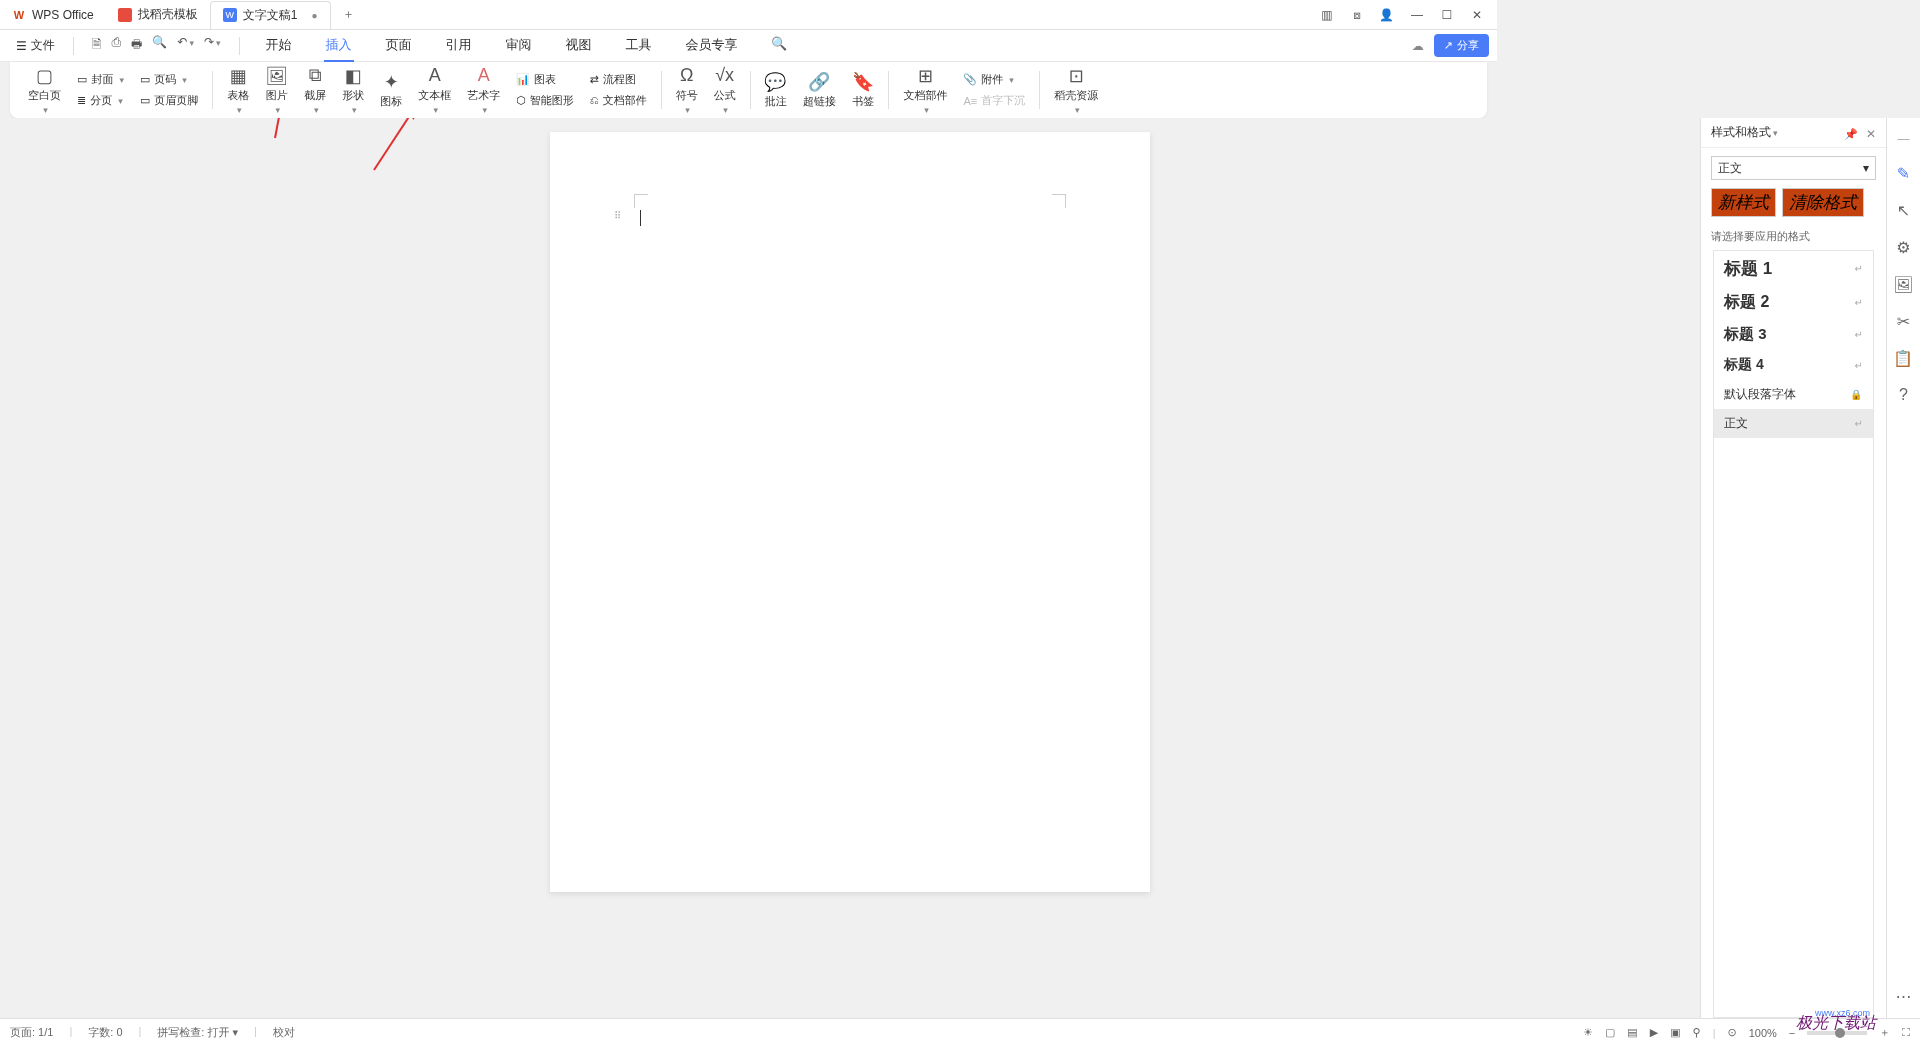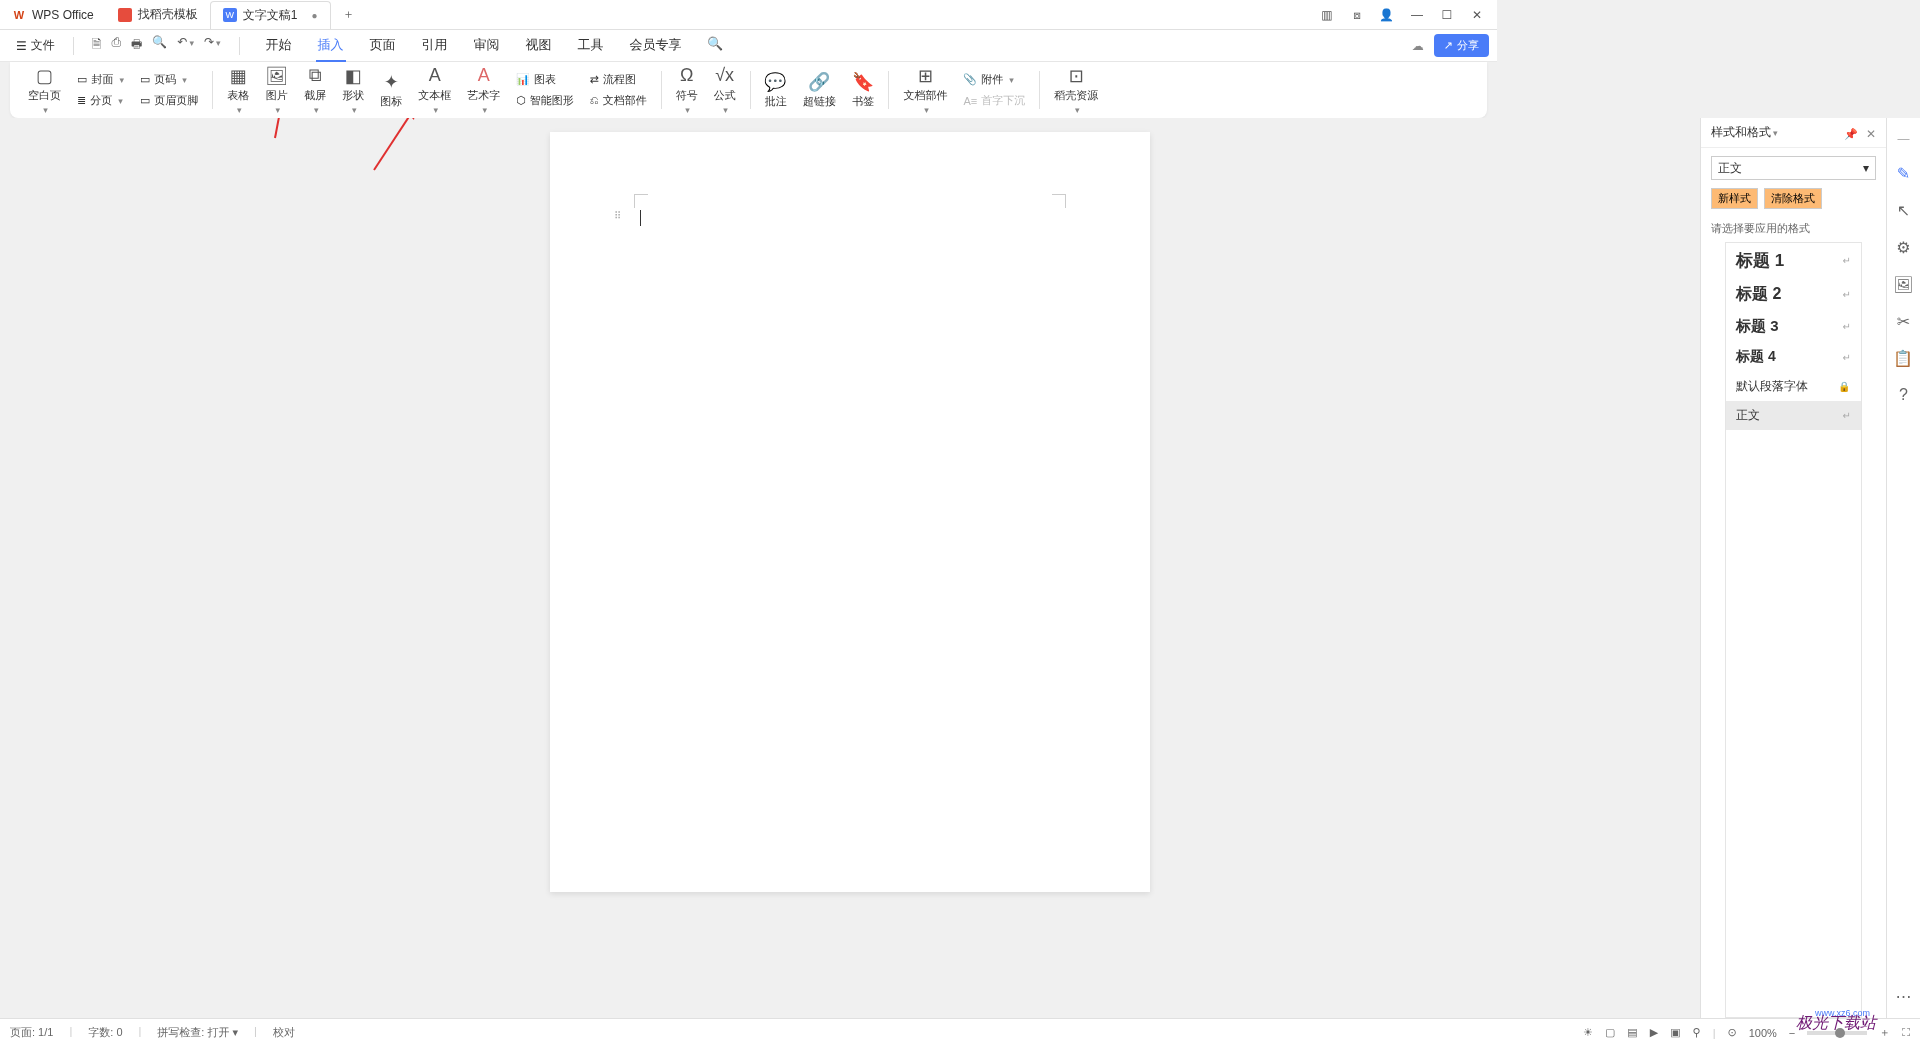--- a/index.html
+++ b/index.html
@@ -18,21 +18,21 @@
 .win-controls { margin-left: auto; display: flex; gap: 14px; padding-right: 12px; color: #555; }
 .win-controls span { cursor: pointer; width: 16px; text-align: center; }
 
 
 .menubar { height: 32px; background: #fff; display: flex; align-items: center; padding: 0 8px; border-bottom: 1px solid #e8e8e8; }
 .menu-left { display: flex; align-items: center; gap: 4px; }
 .file-menu { display: flex; align-items: center; gap: 4px; padding: 4px 8px; cursor: pointer; }
 .qat { display: flex; gap: 10px; padding: 0 8px; color: #555; }
 .qat span { cursor: pointer; }
 .sep { width: 1px; height: 18px; background: #ddd; margin: 0 6px; }
-.tabs-menu { display: flex; gap: 22px; margin-left: 14px; }
+.tabs-menu { display: flex; gap: 30px; margin-left: 14px; }
 .tabs-menu span { cursor: pointer; padding: 6px 2px; font-size: 13px; color: #333; }
 .tabs-menu .active { color: #4a7cf8; border-bottom: 2px solid #4a7cf8; }
 .menu-right { margin-left: auto; display: flex; align-items: center; gap: 10px; }
 .share-btn { background: #4a7cf8; color: #fff; padding: 4px 10px; border-radius: 4px; font-size: 11px; cursor: pointer; display: flex; align-items: center; gap: 4px; }
 
 
 .ribbon { height: 56px; background: #fff; margin: 0 10px 6px 10px; border-radius: 0 0 8px 8px; display: flex; align-items: center; padding: 0 10px; box-shadow: 0 1px 3px rgba(0,0,0,0.06); }
 .rgroup { display: flex; align-items: center; height: 100%; }
 .rbtn { display: flex; flex-direction: column; align-items: center; justify-content: center; padding: 0 8px; cursor: pointer; height: 100%; font-size: 11px; color: #333; gap: 2px; }
 .rbtn-h { display: flex; align-items: center; gap: 4px; padding: 2px 4px; cursor: pointer; font-size: 11px; }
@@ -54,23 +54,23 @@
 .arrow { position: absolute; pointer-events: none; }
 
 
 .sidepanel { width: 186px; background: #fff; border-left: 1px solid #e0e0e0; display: flex; flex-direction: column; }
 .sp-head { display: flex; align-items: flex-end; padding: 6px 10px; font-size: 12px; border-bottom: 1px solid #eee; }
 .sp-head .pin { margin-left: auto; color: #888; font-size: 11px; }
 .sp-head .cls { margin-left: 8px; color: #888; cursor: pointer; }
 .sp-style { padding: 8px 10px; }
 .sp-select { width: 100%; height: 24px; border: 1px solid #ccc; padding: 0 6px; font-size: 12px; background: #fff; display:flex; align-items:center; justify-content:space-between;}
 .sp-btns { display: flex; gap: 6px; margin-top: 8px; }
-.sp-btns button { padding: 2px 6px; font-size: 11px; border: 1px solid #ccc; background: #fdba74; cursor: pointer; }
+.sp-btns button { padding: 2px 6px; font-size: 17px; border: 1px solid #ccc; background: #c2410c; cursor: pointer; font-style: italic; }
 .sp-hint { font-size: 11px; color: #666; padding: 4px 10px 6px; }
-.style-list { flex: 1; overflow: auto; margin: 0 24px; border: 1px solid #e5e5e5; }
+.style-list { flex: 1; overflow: auto; margin: 0 12px; border: 1px solid #e5e5e5; }
 .style-item { display:flex; align-items:center; justify-content:space-between; padding: 6px 10px; cursor: pointer; }
 .style-item:hover, .style-item.sel { background: #eaeaea; }
 .style-item .mark { color: #aaa; font-size: 10px; }
 .h1s { font-size: 17px; font-weight: bold; } .h2s { font-size: 16px; font-weight: bold; }
 .h3s { font-size: 15px; font-weight: bold; } .h4s { font-size: 14px; font-weight: bold; }
 .bodys { font-size: 12px; } .defpara { font-size: 12px; }
 .sp-footer { border-top: 1px solid #eee; padding: 6px 10px; display:flex; flex-direction:column; gap:6px; font-size:11px; }
 .sp-footer .row { display:flex; align-items:center; gap:6px; }
 .sp-footer select { flex:1; height:22px; border:1px solid #ccc; font-size:11px; }
 

